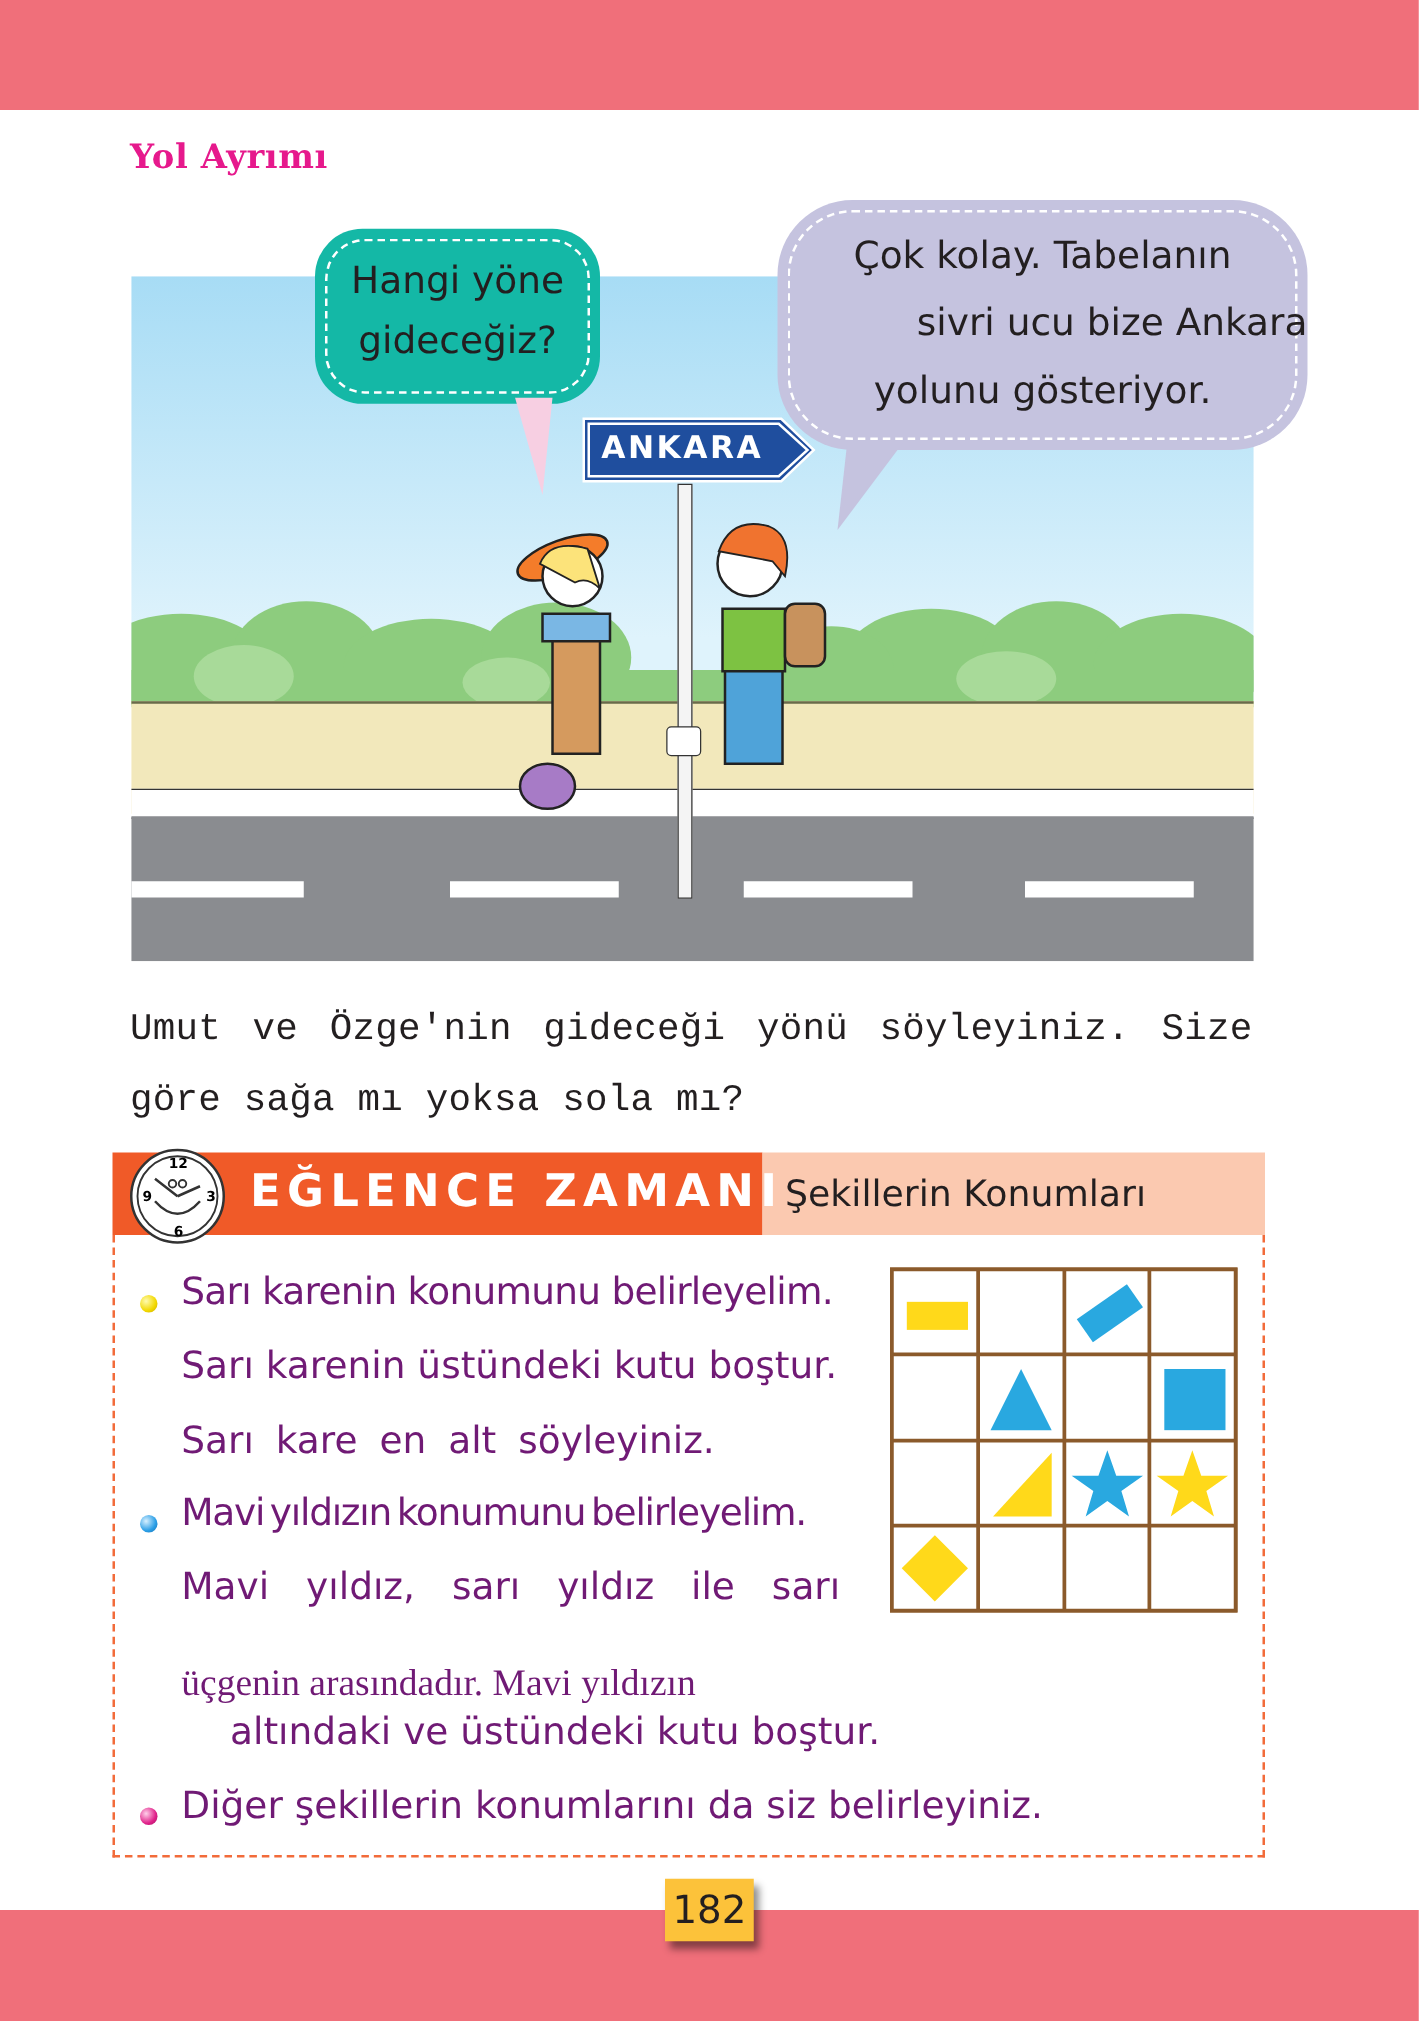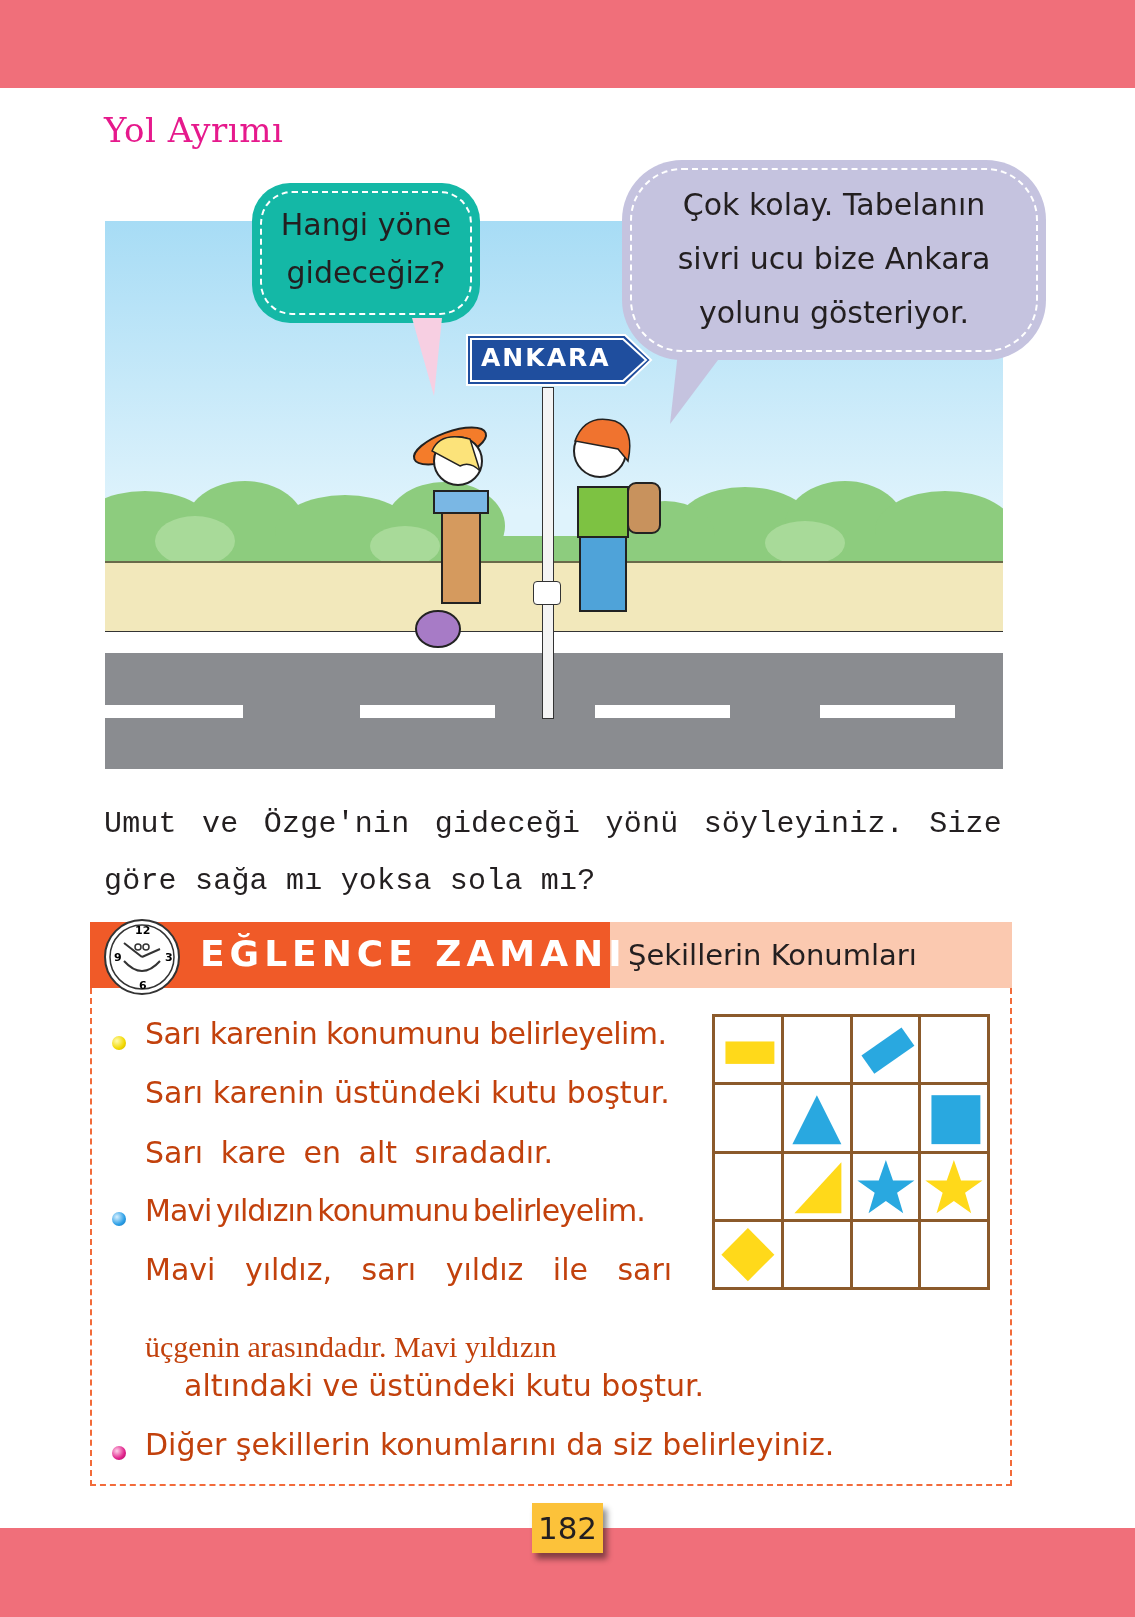--- a/index.html
+++ b/index.html
@@ -1,21 +1,21 @@
 <!DOCTYPE html>
 <html><head>
 <meta charset="utf-8">
 <style>
   html, body { margin:0; padding:0; }
   body { width:1135px; height:1617px; position:relative; background:#ffffff; overflow:hidden;
          font-family:"DejaVu Sans", sans-serif; color:#231f20; }
   .top-band { position:absolute; left:0; top:0; width:1135px; height:88px; background:#f06f7a; }
   .bottom-band { position:absolute; left:0; top:1528px; width:1135px; height:89px; background:#f06f7a; }
-  .page-title { position:absolute; left:104px; top:110px; font-family:"DejaVu Serif", serif; font-size:34px;
-                color:#e6198c; letter-spacing:0.5px; }
+  .page-title { position:absolute; left:104px; top:110px; font-family:"DejaVu Serif", serif; font-size:27px;
+                color:#e6198c; letter-spacing:0.5px;font-weight:bold; }
 
   
   .scene { position:absolute; left:105px; top:221px; width:898px; height:548px; overflow:hidden; background:#ffffff; }
   .sky { position:absolute; left:0; top:0; width:898px; height:340px;
          background:linear-gradient(#a7dcf5, #dff3fc 85%); }
   .bushes { position:absolute; left:0; top:250px; width:898px; height:95px; }
   .sidewalk { position:absolute; left:0; top:340px; width:898px; height:88px; background:#f2e8bb; border-top:2px solid #6a6a4a; }
   .curb { position:absolute; left:0; top:410px; width:898px; height:22px; background:#ffffff; border-top:1.5px solid #333; border-bottom:1.5px solid #333; }
   .road { position:absolute; left:0; top:432px; width:898px; height:116px; background:#8a8c90; }
   .dash { position:absolute; top:484px; height:13px; background:#ffffff; }
@@ -36,21 +36,21 @@
 
   
   .fun-header-left { position:absolute; left:90px; top:922px; width:520px; height:66px; background:#f05a28; }
   .fun-header-right { position:absolute; left:610px; top:922px; width:402px; height:66px; background:#fbc9b0; }
   .clock { position:absolute; left:102px; top:917px; width:80px; height:80px; }
   .fun-title { position:absolute; left:200px; top:933px; font-family:"DejaVu Sans", sans-serif; font-weight:bold;
                font-size:36px; color:#ffffff; letter-spacing:5px; }
   .fun-subtitle { position:absolute; left:628px; top:938px; font-size:29px; color:#231f20; }
   .fun-body { position:absolute; left:90px; top:988px; width:918px; height:496px;
               border:2px dashed #f26b3a; border-top:none; }
-  .line { position:absolute; left:145px; font-size:30px; color:#c2410c; white-space:nowrap; }
+  .line { position:absolute; left:145px; font-size:30px; color:#701a75; white-space:nowrap; }
   .bullet { position:absolute; width:14px; height:14px; border-radius:50%; }
   .grid { position:absolute; left:712px; top:1014px; width:278px; height:276px; }
   .grid-cell-wrap { position:absolute; inset:0; display:grid; grid-template-columns:repeat(4,1fr); grid-template-rows:repeat(4,1fr);
                     border:3px solid #8b5a2b; background:#8b5a2b; gap:3px; }
   .cell { background:#ffffff; position:relative; }
   .cell svg { position:absolute; inset:0; width:100%; height:100%; }
 
   .page-num { position:absolute; left:532px; top:1503px; width:71px; height:50px; background:#fcc23a;
               box-shadow:4px 6px 6px rgba(0,0,0,0.45); text-align:center; font-size:31px; line-height:50px; color:#231f20; }
 </style>
@@ -114,21 +114,21 @@
   <div class="bubble-text" style="top:15px;">Hangi yöne</div>
   <div class="bubble-text" style="top:63px;">gideceğiz?</div>
 </div>
 <svg class="tail" style="left:412px;top:318px;" width="40" height="80" viewBox="0 0 40 80">
     <path d="M0 0 L30 0 L22 78 Z" fill="#f7cfe2"></path>
   </svg>
 
 <div class="bubble bubble-lav">
   <div class="inner" style="border-radius:52px;"></div>
   <div class="bubble-text" style="top:18px;">Çok kolay. Tabelanın</div>
-  <div class="bubble-text" style="top:72px;">sivri ucu bize Ankara</div>
+  <div class="bubble-text" style="top:72px;text-align:right;">sivri ucu bize Ankara</div>
   <div class="bubble-text" style="top:126px;">yolunu gösteriyor.</div>
 </div>
 <svg class="tail" style="left:668px;top:352px;" width="60" height="72" viewBox="0 0 60 72">
     <path d="M10 0 L56 0 L2 72 Z" fill="#c5c3df"></path>
   </svg>
 
 <div class="sign">
   <svg width="188" height="54" viewBox="0 0 188 54" style="position:absolute;left:0;top:0;">
     <path d="M2 2 L160 2 L186 27 L160 52 L2 52 Z" fill="#1f4e9e" stroke="#ffffff" stroke-width="2"></path>
     <path d="M6 6 L158 6 L181 27 L158 48 L6 48 Z" fill="none" stroke="#ffffff" stroke-width="2"></path>
@@ -155,21 +155,21 @@
 <div class="fun-title">EĞLENCE ZAMANI</div>
 <div class="fun-subtitle">Şekillerin Konumları</div>
 <div class="fun-body"></div>
 
 <span class="bullet" style="left:112px;top:1036px;background:radial-gradient(circle at 35% 35%, #fffbb0, #f2d800 60%, #c7a800);"></span>
 <span class="bullet" style="left:112px;top:1212px;background:radial-gradient(circle at 35% 35%, #d7f0ff, #2a9ee6 60%, #1a6fb0);"></span>
 <span class="bullet" style="left:112px;top:1446px;background:radial-gradient(circle at 35% 35%, #ffd0ea, #e0218a 60%, #a0125f);"></span>
 
 <div class="line" style="top:1016px;letter-spacing:-0.6px;">Sarı karenin konumunu belirleyelim.</div>
 <div class="line" style="top:1075px;">Sarı karenin üstündeki kutu boştur.</div>
-<div class="line" style="top:1135px;word-spacing:8px;">Sarı kare en alt sıradadır.</div>
+<div class="line" style="top:1135px;word-spacing:8px;">Sarı kare en alt söyleyiniz.</div>
 <div class="line" style="top:1193px;letter-spacing:-1px;word-spacing:-4px;">Mavi yıldızın konumunu belirleyelim.</div>
 <div class="line" style="top:1252px;word-spacing:20px;">Mavi yıldız, sarı yıldız ile sarı</div>
 <div class="line" style="top:1330px;font-family:Liberation Serif, serif;">üçgenin arasındadır. Mavi yıldızın</div>
 <div class="line" style="top:1368px;margin-left:39px;">altındaki ve üstündeki kutu boştur.</div>
 <div class="line" style="top:1427px;">Diğer şekillerin konumlarını da siz belirleyiniz.</div>
 
 <div class="grid">
   <div class="grid-cell-wrap">
     <div class="cell">
         <svg viewBox="0 0 64 64">

